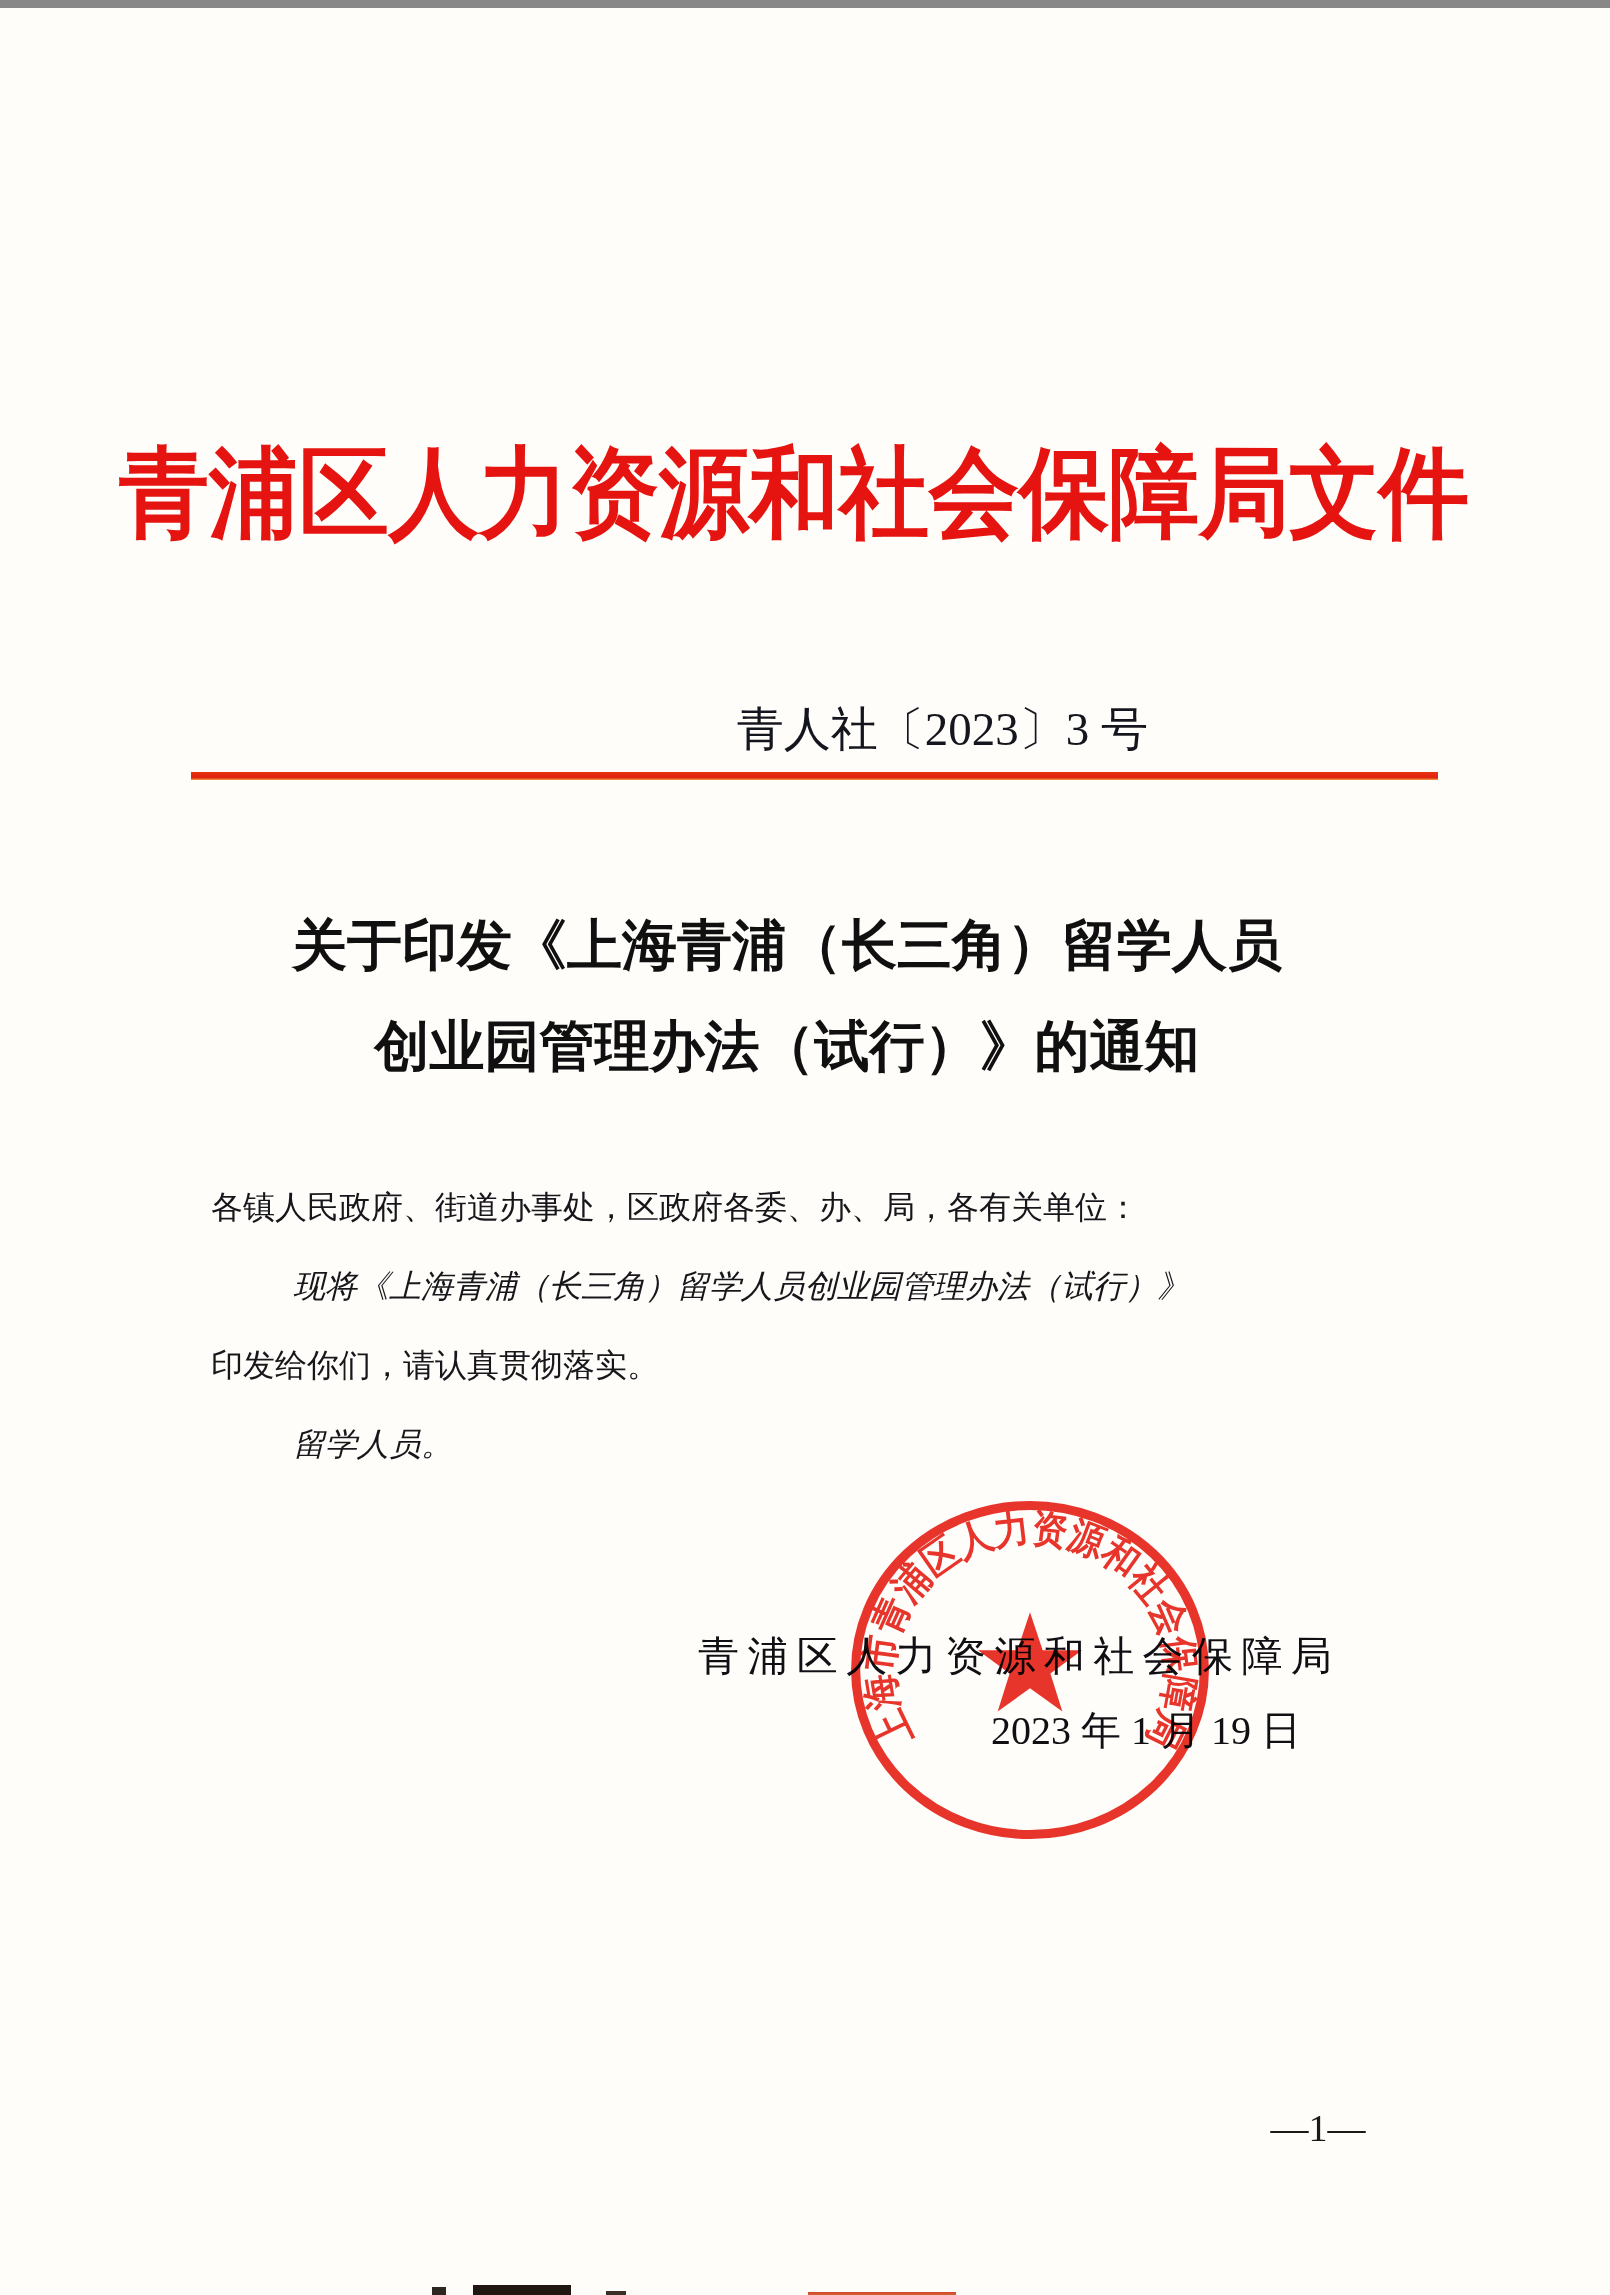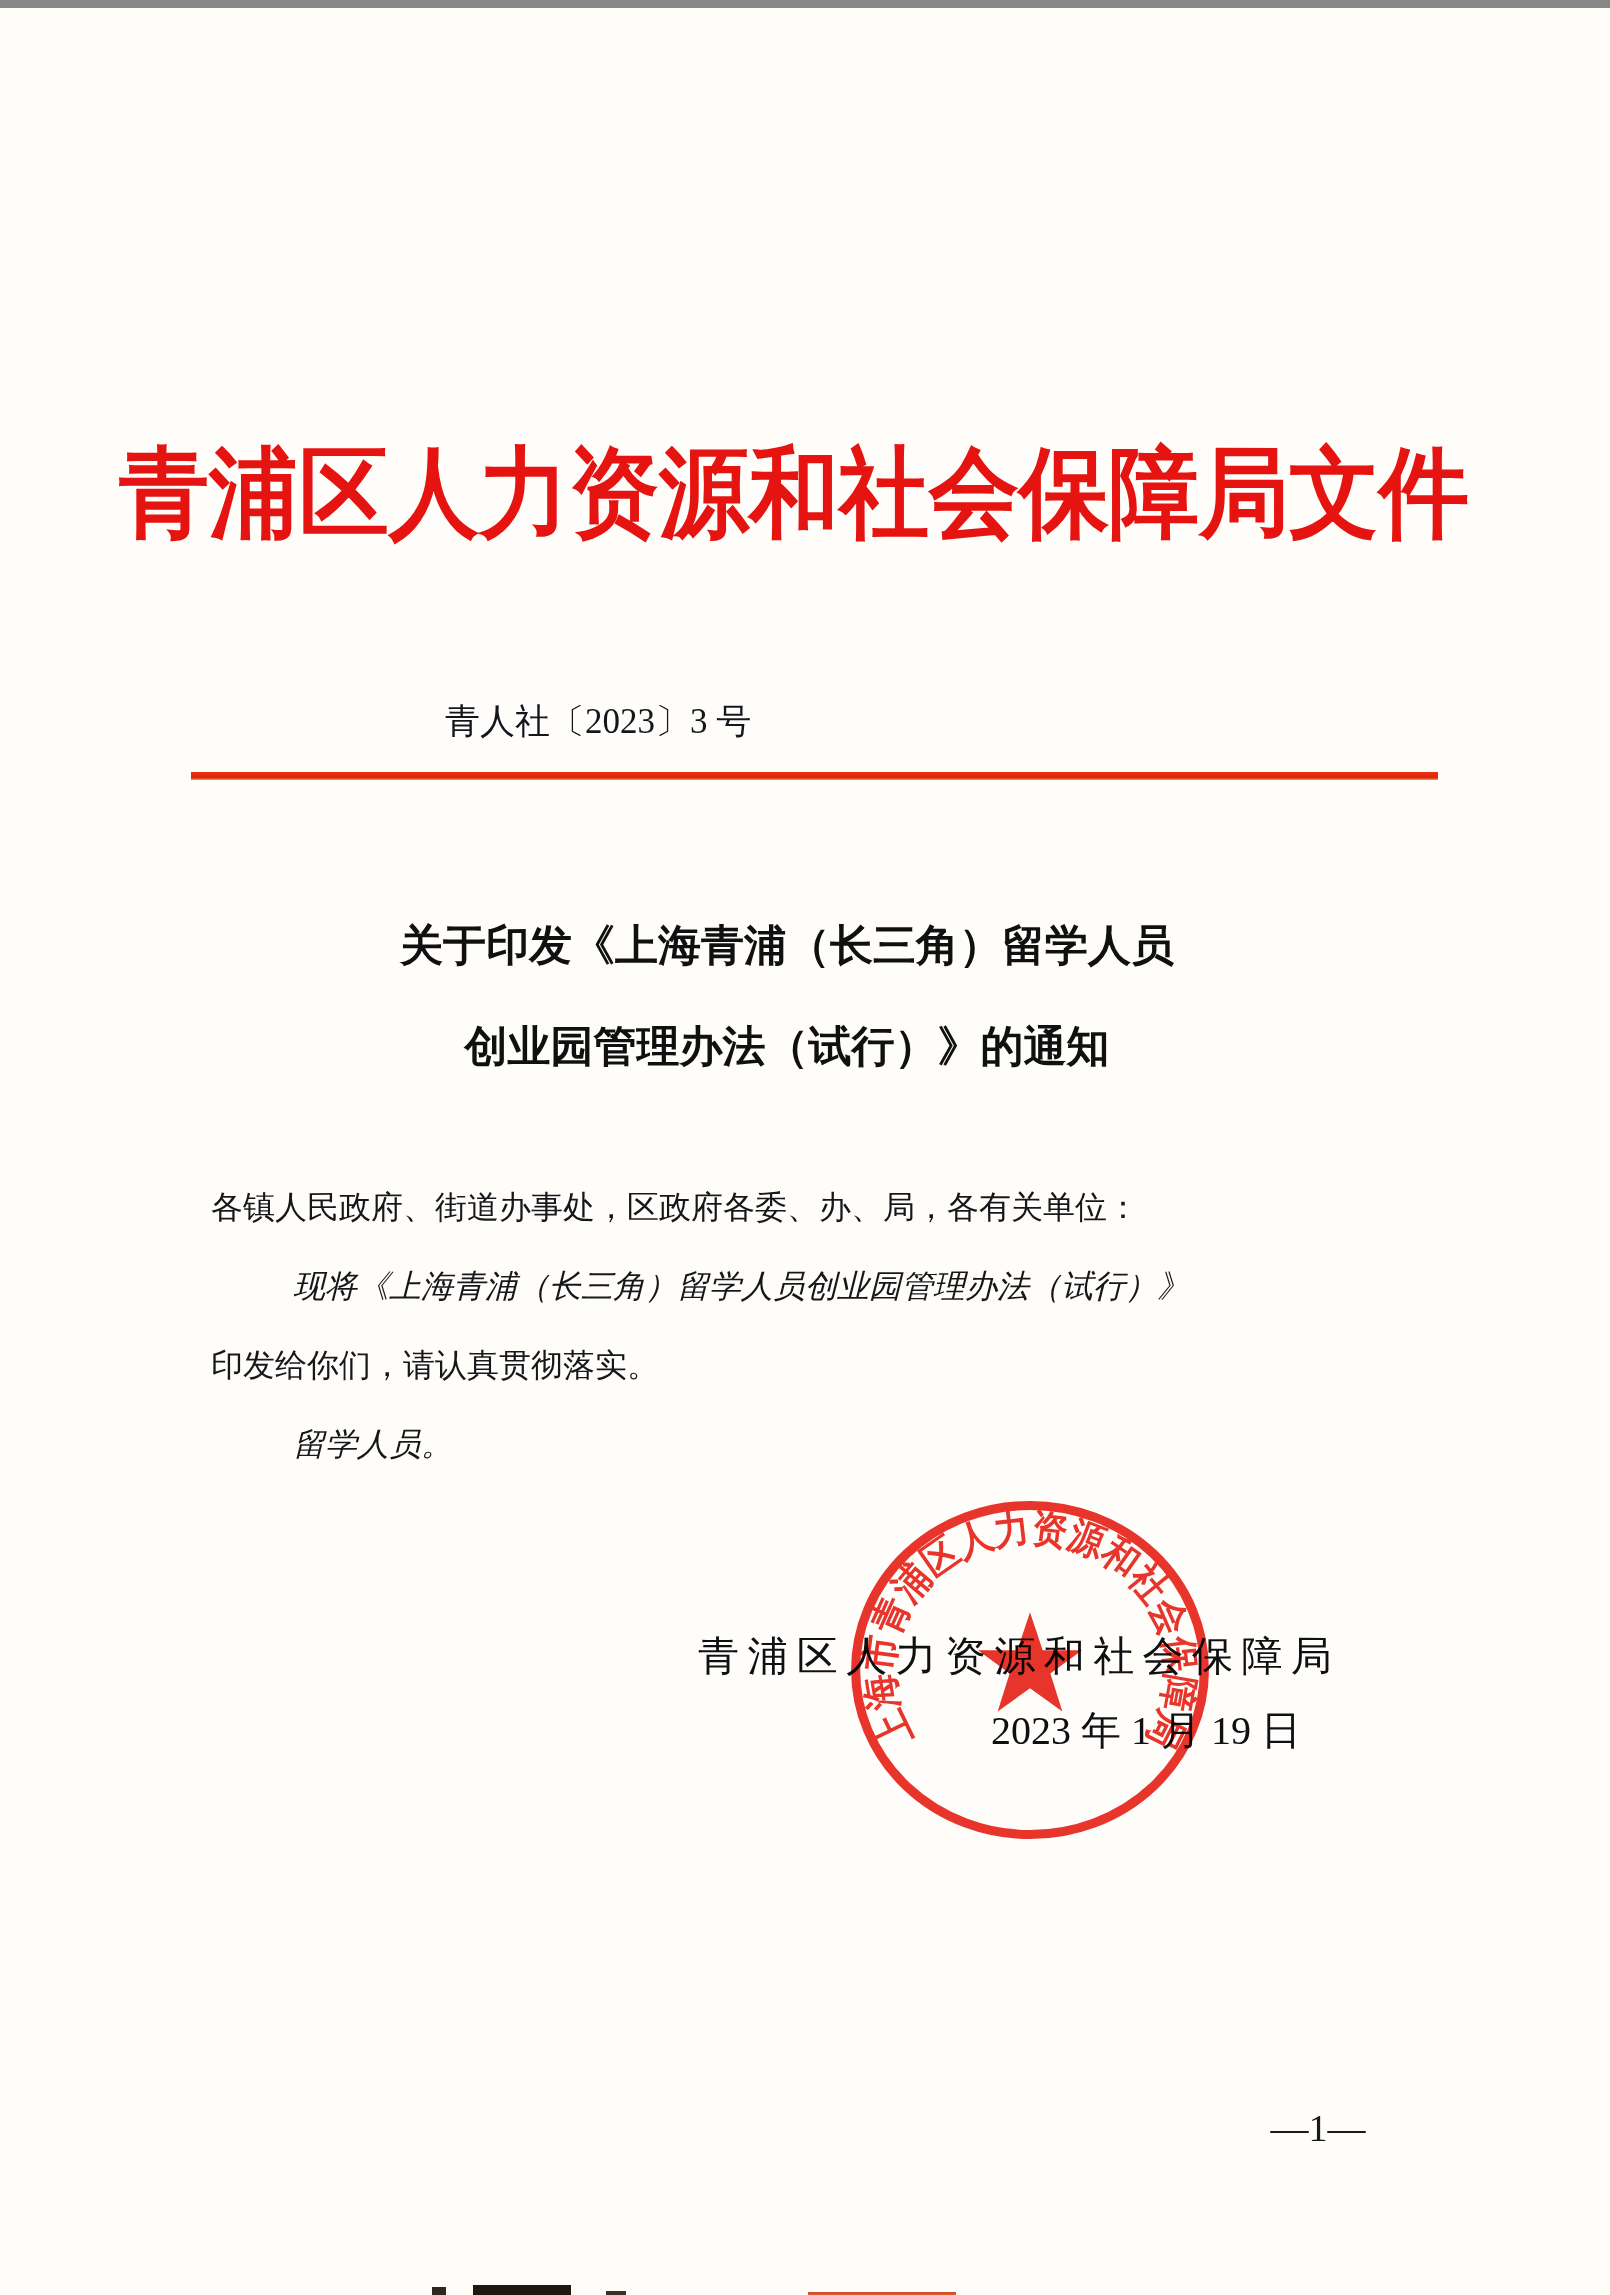--- a/index.html
+++ b/index.html
@@ -30,40 +30,40 @@
     transform: scaleY(1.10);
     transform-origin: center top;
     white-space: nowrap;
     font-family: "Liberation Serif", serif;
   }
   .doc-number {
     position: absolute;
     top: 690px;
     left: 445px;
     width: 703px;
-    text-align: left;
-    font-size: 35px;
+    text-align: right;
+    font-size: 47px;
     color: #15151d;
     white-space: nowrap;
   }
   .red-divider {
     position: absolute;
     top: 764px;
     left: 191px;
     width: 1247px;
     height: 7.7px;
     background: linear-gradient(180deg, #e8330e 0%, #e02211 70%, #f0a23c 100%);
   }
   .doc-title {
     position: absolute;
     top: 887px;
     left: 84px;
     width: 1406px;
     text-align: center;
-    font-size: 43px;
+    font-size: 55px;
     font-weight: bold;
     color: #101010;
     line-height: 101px;
     white-space: nowrap;
   }
   .body-text {
     position: absolute;
     top: 1160px;
     left: 211px;
     width: 1191px;

